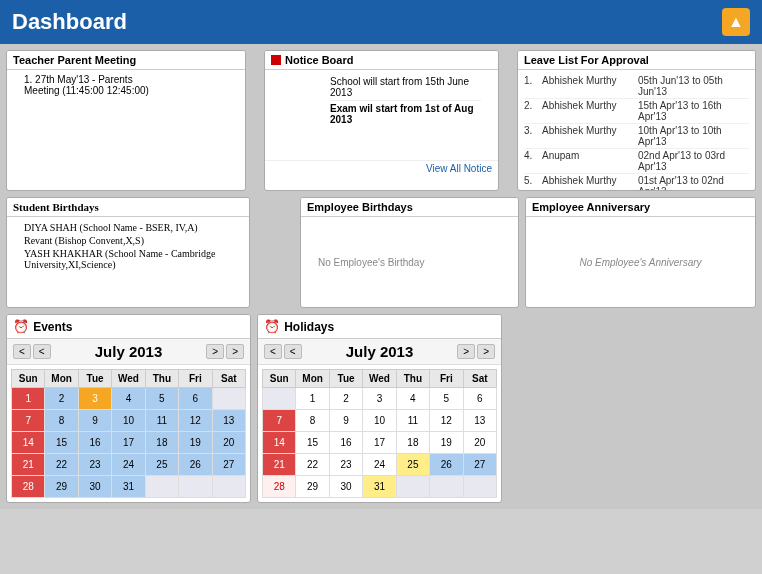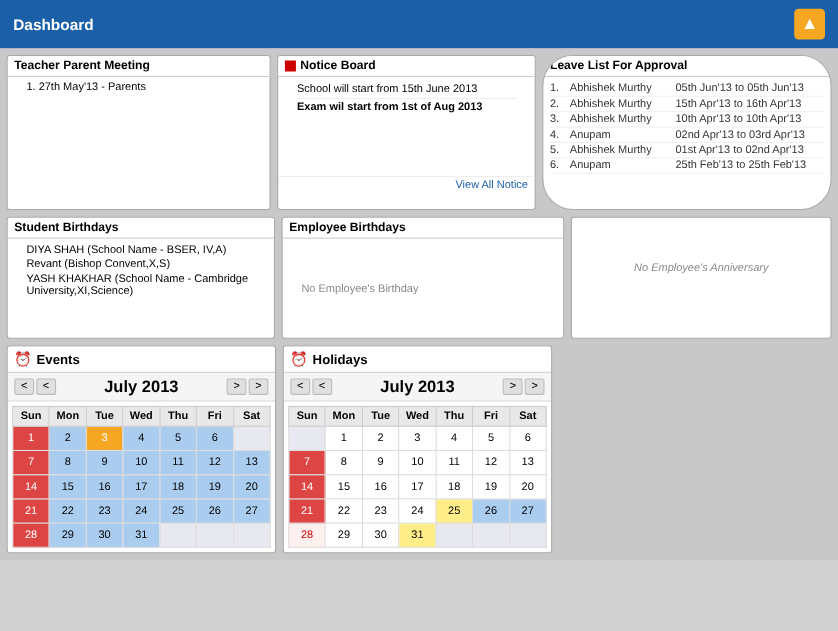--- a/index.html
+++ b/index.html
@@ -6,32 +6,32 @@
     body { font-family: Arial, sans-serif; font-size: 11px; background: #d0d0d0; }
     
     .header {
       background: #1a5fa8;
       color: white;
       padding: 8px 12px;
       display: flex;
       align-items: center;
       justify-content: space-between;
     }
-    .header h1 { font-size: 14px; font-weight: bold; }
+    .header h1 { font-size: 22px; font-weight: bold; }
     .header-icon {
       width: 28px; height: 28px;
       background: #f5a623;
       border-radius: 4px;
       display: flex; align-items: center; justify-content: center;
       color: white; font-size: 16px;
     }
     
     .main-content { padding: 6px; background: #c8c8c8; }
     
-    .top-row { display: flex; gap: 6px; margin-bottom: 6px; }
+    .top-row { display: flex; gap: 18px; margin-bottom: 6px; }
     .middle-row { display: flex; gap: 6px; margin-bottom: 6px; }
     .bottom-row { display: flex; gap: 6px; }
     
     .widget {
       background: white;
       border: 1px solid #aaa;
       border-radius: 3px;
       overflow: hidden;
     }
     .widget-title {
@@ -65,32 +65,32 @@
     .notice-view-all {
       text-align: right;
       padding: 2px 6px;
       border-top: 1px solid #eee;
       color: #1a5fa8;
       font-size: 10px;
       cursor: pointer;
     }
     
     
-    .leave-widget { flex: 1; border-radius: 28px; }
+    .leave-widget { flex: 1; }
     .leave-item { display: flex; gap: 6px; padding: 1px 0; border-bottom: 1px solid #f0f0f0; }
     .leave-num { color: #333; min-width: 12px; }
     .leave-name { min-width: 90px; color: #333; }
     .leave-dates { color: #333; }
     
     
-    .student-bday-widget { width: 244px; }
+    .student-bday-widget { width: 244px; font-family: Liberation Serif, serif; }
     .student-bday-widget .widget-body { height: 90px; }
     
     
-    .emp-bday-widget { width: 257px; }
+    .emp-bday-widget { width: 219px; margin-left: 44px; }
     .emp-bday-widget .widget-body { height: 90px; }
     
     
     .emp-anni-widget { flex: 1; }
     .emp-anni-widget .widget-body { height: 90px; display: flex; align-items: center; justify-content: center; color: #888; }
     
     
     .cal-widget { width: 245px; }
     .cal-header {
       background: white;
@@ -167,29 +167,30 @@
 <div class="main-content">
 
   <div class="top-row">
 
     <div class="widget teacher-widget">
       <div class="widget-title">
         <span>Teacher Parent Meeting</span>
       </div>
       <div class="widget-body">
         <div>1. 27th May'13 - Parents</div>
+        <div>Meeting (11:45:00  12:45:00)</div>
       </div>
     </div>
 
     <div class="widget notice-widget">
       <div class="widget-title">
         <span class="title-bar-red"></span>
         <span>Notice Board</span>
       </div>
-      <div class="widget-body" style="height:90px;">
+      <div class="widget-body" style="height:90px;margin-left:48px;">
         <div style="padding:2px 0; border-bottom:1px solid #eee;">School will start from 15th June 2013</div>
         <div style="padding:2px 0;font-weight:bold;">Exam wil start from 1st of Aug 2013</div>
       </div>
       <div class="notice-view-all">
         <span>View All Notice</span>
       </div>
     </div>
 
     <div class="widget leave-widget">
       <div class="widget-title">
@@ -246,20 +247,23 @@
     <div class="widget emp-bday-widget">
       <div class="widget-title">
         <span>Employee Birthdays</span>
       </div>
       <div class="widget-body" style="height:90px; display:flex; align-items:center; color:#888;">
         <span>No Employee's Birthday</span>
       </div>
     </div>
 
     <div class="widget emp-anni-widget">
+      <div class="widget-title">
+        <span>Employee Anniversary</span>
+      </div>
       <div class="widget-body emp-anni-widget" style="height:90px; display:flex; align-items:center; justify-content:center; color:#888; font-style:italic;">
         <span>No Employee's Anniversary</span>
       </div>
     </div>
   </div>
 
   <div class="bottom-row">
 
     <div class="widget cal-widget">
       <div class="cal-header">

